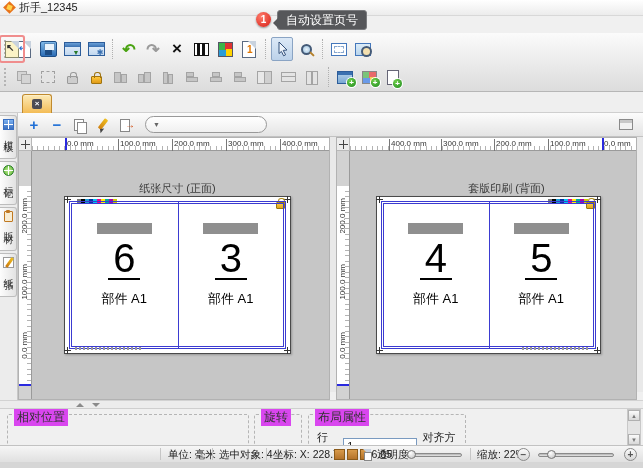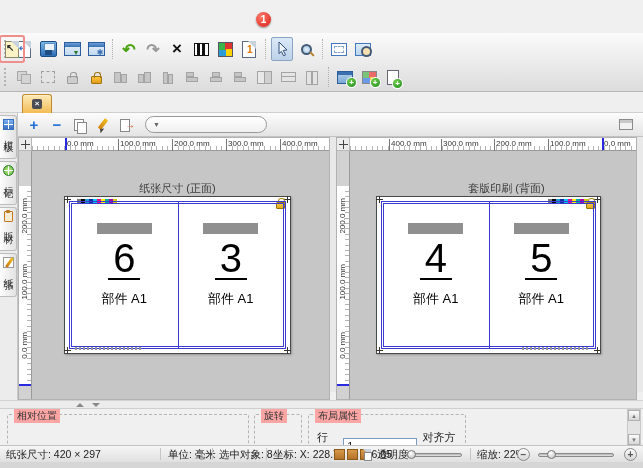--- a/index.html
+++ b/index.html
@@ -156,21 +156,21 @@
   .fp{position:absolute;bottom:3px;width:68px;height:3px;background:repeating-linear-gradient(90deg,#9a9a9a 0 2px,transparent 2px 4px)}
 
   
   .collapse{position:absolute;left:0;top:400px;width:643px;height:8px;background:#ececec;border-top:1px solid #d2d2d2}
   .tri-up{position:absolute;left:76px;top:2px;border:4px solid transparent;border-bottom:4px solid #8a8a8a;border-top:none}
   .tri-dn{position:absolute;left:92px;top:2px;border:4px solid transparent;border-top:4px solid #8a8a8a;border-bottom:none}
 
   
   .props{position:absolute;left:0;top:408px;width:643px;height:37px;background:#f0f0f0;border-top:1px solid #cfcfcf;overflow:hidden}
   .gbox{position:absolute;top:5px;height:48px;border:1px dashed #b5b5b5;border-radius:2px}
-  .gtitle{position:absolute;top:-6px;left:6px;background:#fca5a5;padding:0 3px;font-size:10px;color:#333;white-space:nowrap}
+  .gtitle{position:absolute;top:-6px;left:6px;background:#d946ef;padding:0 3px;font-size:12px;color:#333;white-space:nowrap}
   .gb1{left:7px;width:242px}.gb2{left:254px;width:48px}.gb3{left:308px;width:158px}.gb4{left:473px;width:128px}
   .frow{position:absolute;left:0;top:15px;width:100%;display:flex;align-items:center}
   .flabel{font-size:11px;color:#222}
   .tbox{width:76px;height:15px;background:#fff;border:1px solid #7a9ac0;font-size:11px;line-height:14px;padding-left:3px;margin:0 6px 0 5px}
   .vsb{position:absolute;right:2px;top:0;width:14px;height:37px;background:#e4e4e4;border:1px solid #c8c8c8}
   .vsb-btn{position:absolute;left:0;width:12px;height:11px;background:linear-gradient(#fafafa,#d8d8d8);border:1px solid #b0b0b0;font-size:6px;line-height:10px;text-align:center;color:#777}
   .vsb-up{top:0}.vsb-dn{bottom:0}
 
   
   .statusbar{position:absolute;left:0;top:445px;width:643px;height:17px;background:linear-gradient(#f6f6f6,#e0e0e0);border-top:1px solid #c2c2c2;font-size:10.5px;color:#222}
@@ -181,23 +181,28 @@
   .slider{position:absolute;top:7px;height:4px;border:1px solid #8a8a8a;border-radius:2px;background:linear-gradient(#b0b0b0,#e8e8e8)}
   .thumb{position:absolute;top:-4px;width:9px;height:9px;border-radius:50%;border:1px solid #777;background:radial-gradient(circle at 35% 30%,#fff,#c0c0c0)}
   .rbtn{position:absolute;top:2px;width:13px;height:13px;border-radius:50%;border:1px solid #8a8a8a;background:linear-gradient(#fbfbfb,#d6d6d6);color:#555;font:bold 10px/11px "Liberation Sans",sans-serif;text-align:center}
   .bottom-edge{position:absolute;left:0;top:462px;width:643px;height:6px;background:#d6d6d6}
 </style>
 </head>
 <body>
 
 <div class="window">
 
+  <div class="titlebar">
+    <span class="appicon"></span>
+    <span class="title-text">折手_12345</span>
+  </div>
 
 
   <div class="anno-badge">1</div>
+  <div class="anno-tip">自动设置页号</div>
 
   <div class="toolbar">
     <div class="trow trow1">
       <span class="hdl"></span>
       <span class="b">
           <span class="pg pg-new"></span>
         </span>
       <span class="b">
           <span class="sv"></span>
         </span>
@@ -480,25 +485,24 @@
         <span class="flabel">对齐方式</span>
       </div>
     </div>
     <div class="vsb">
       <span class="vsb-btn vsb-up">▲</span>
       <span class="vsb-btn vsb-dn">▼</span>
     </div>
   </div>
 
   <div class="statusbar">
-    <span class="st" style="left:6px">纸张尺寸: 420 × 297</span>
     <span class="ssep" style="left:160px"></span>
     <span class="st" style="left:168px">单位: 毫米</span>
     <span class="ssep" style="left:212px"></span>
-    <span class="st" style="left:219px">选中对象: 8</span>
+    <span class="st" style="left:219px">选中对象: 4</span>
     <span class="ssep" style="left:266px"></span>
     <span class="st" style="left:273px">坐标: X: 228.78  Y: 386.05</span>
     <span class="oico" style="left:334px"></span>
     <span class="oico" style="left:347px"></span>
     <span class="oico pg" style="left:360px"></span>
     <span class="st" style="left:377px">透明度</span>
     <span class="slider" style="left:406px;width:56px">
       <span class="thumb" style="left:0px"></span>
     </span>
     <span class="ssep" style="left:470px"></span>

